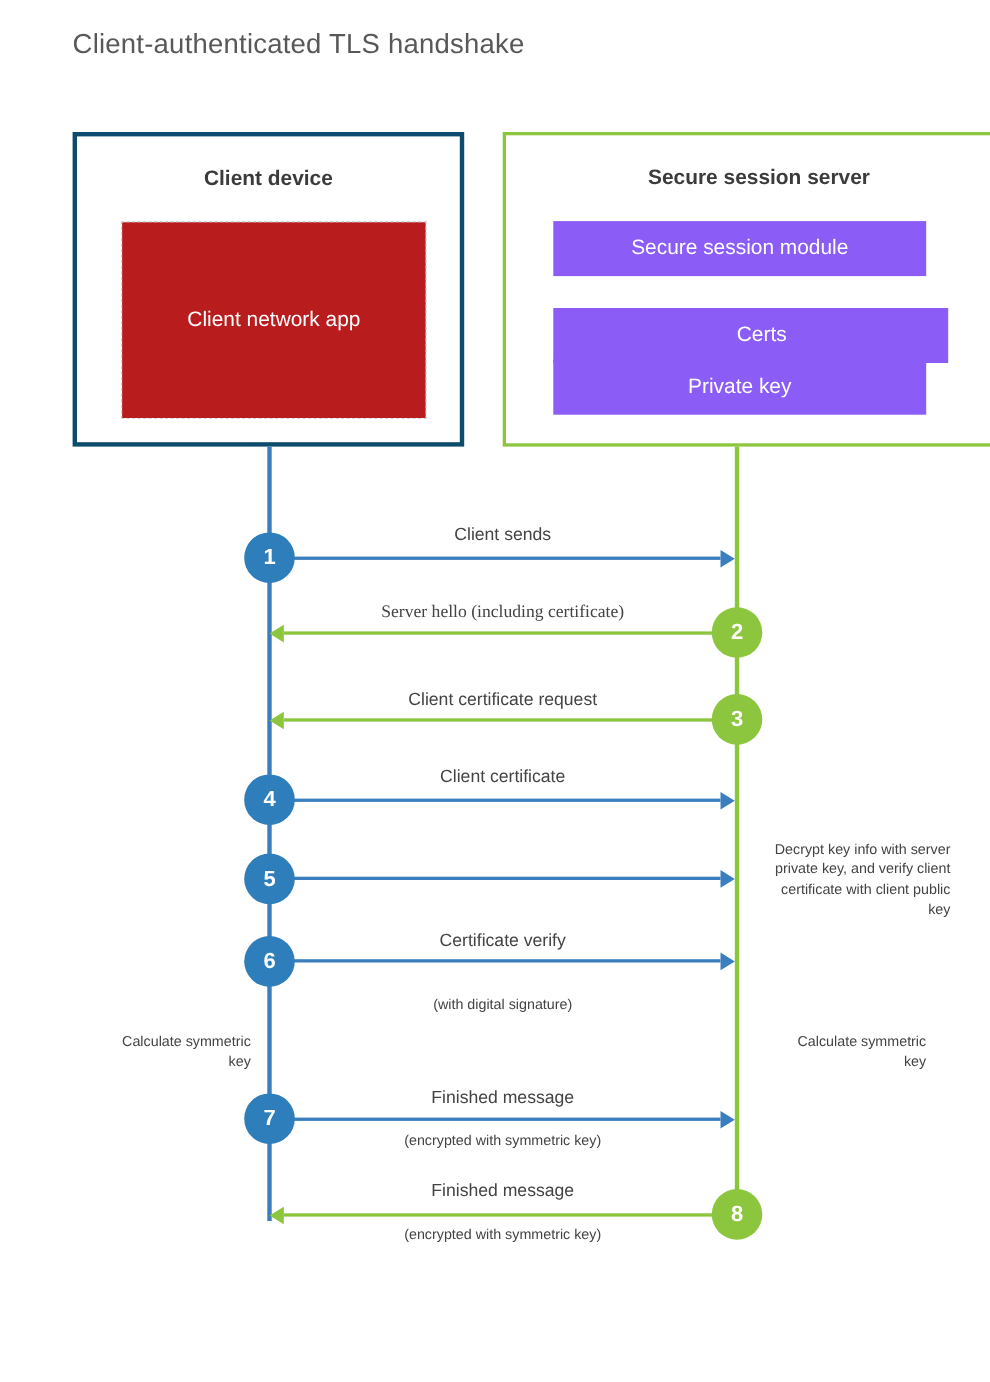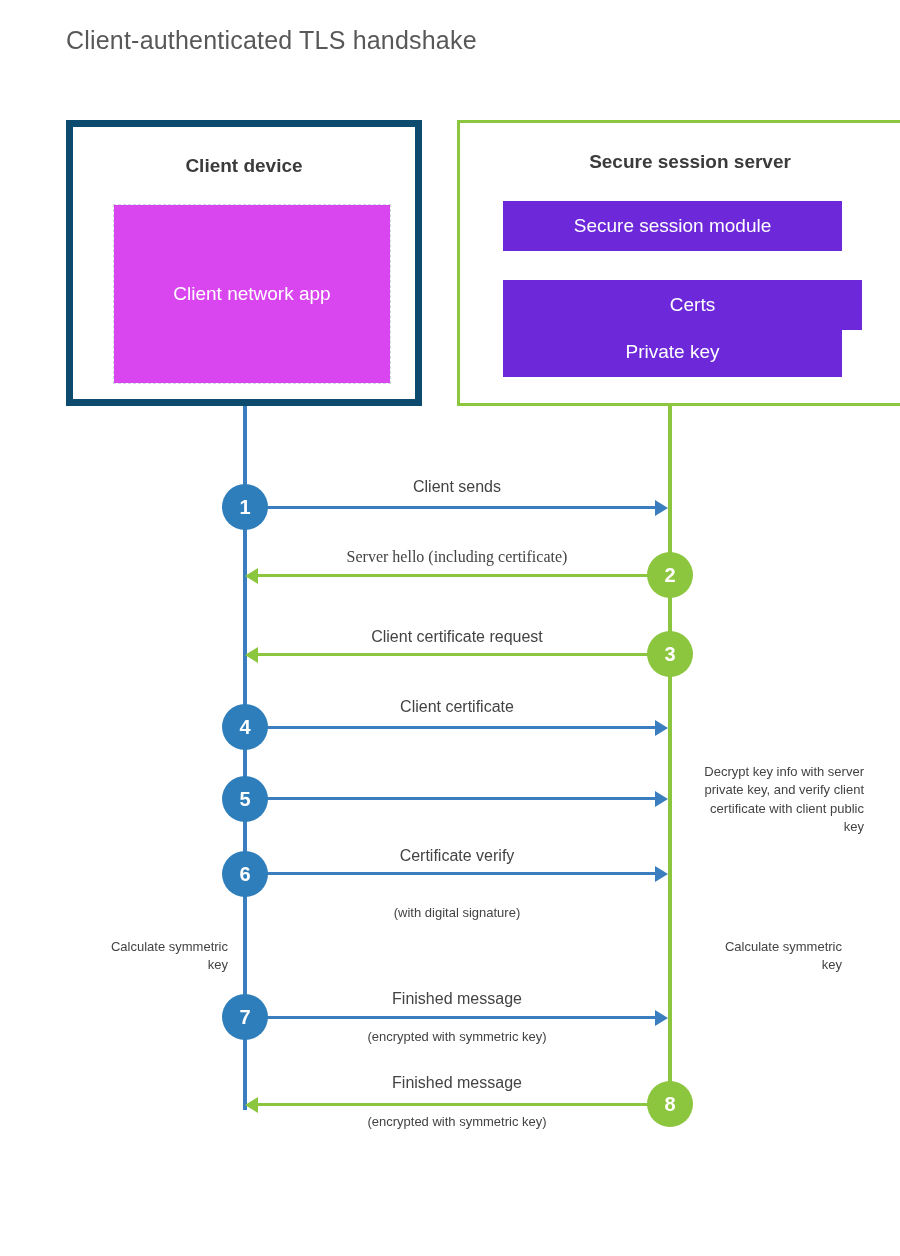--- a/index.html
+++ b/index.html
@@ -13,38 +13,38 @@
   #stage{position:absolute;left:0;top:0;width:900px;height:1256px;margin-left:28px;}
 
   .title{
     position:absolute;left:38px;top:26px;
     font-size:25px;font-weight:400;color:#585858;
     letter-spacing:.2px;white-space:nowrap;
   }
 
   
   .actor-box{position:absolute;background:#fff;box-sizing:border-box;}
-  #client-box{left:38px;top:120px;width:356px;height:286px;border:7px solid #0c4a6e;}
+  #client-box{left:38px;top:120px;width:356px;height:286px;border:4px solid #0c4a6e;}
   #server-box{left:429px;top:120px;width:466px;height:286px;border:3px solid #8cc63e;}
 
   .actor-title{
     position:absolute;left:0;right:0;top:28px;text-align:center;
     font-size:19px;font-weight:bold;color:#3b3b3b;
   }
 
   #client-app{
     position:absolute;left:41px;top:78px;width:276px;height:178px;
-    background:#d946ef;outline:1px dashed #cfd8e3;
+    background:#b91c1c;outline:1px dashed #cfd8e3;
     display:flex;align-items:center;justify-content:center;
     color:#ffffff;font-size:19px;line-height:1.35;text-align:center;
   }
 
   .server-bar{
     position:absolute;left:43px;width:339px;height:50px;
-    background:#6d28d9;color:#ffffff;font-size:19px;
+    background:#8b5cf6;color:#ffffff;font-size:19px;
     display:flex;align-items:center;justify-content:center;
   }
   #bar-module{top:78px;}
   #bar-certs{top:157px;padding-left:20px;}
   #bar-key{top:204px;}
 
   
   .lifeline{position:absolute;width:4px;}
   #client-lifeline{left:215px;top:406px;height:704px;background:#3b7ebf;}
   #server-lifeline{left:640px;top:406px;height:700px;background:#8cc63e;}

